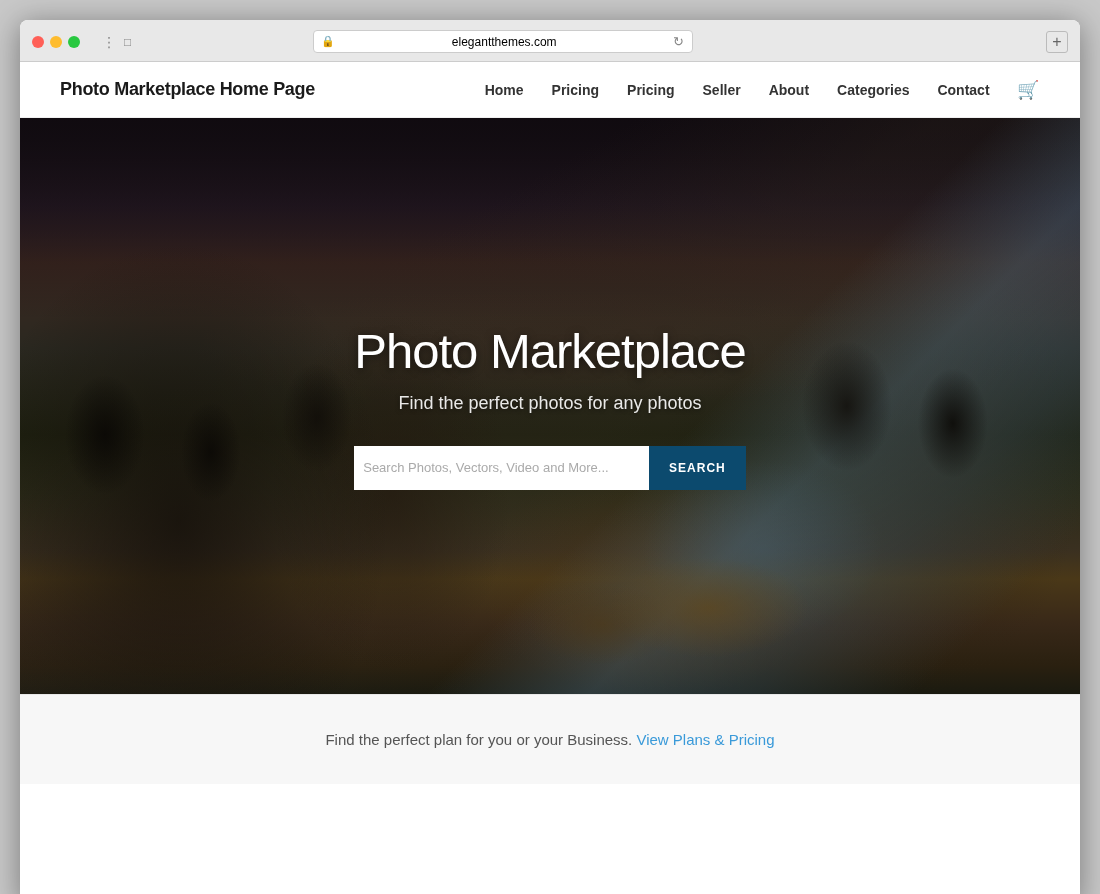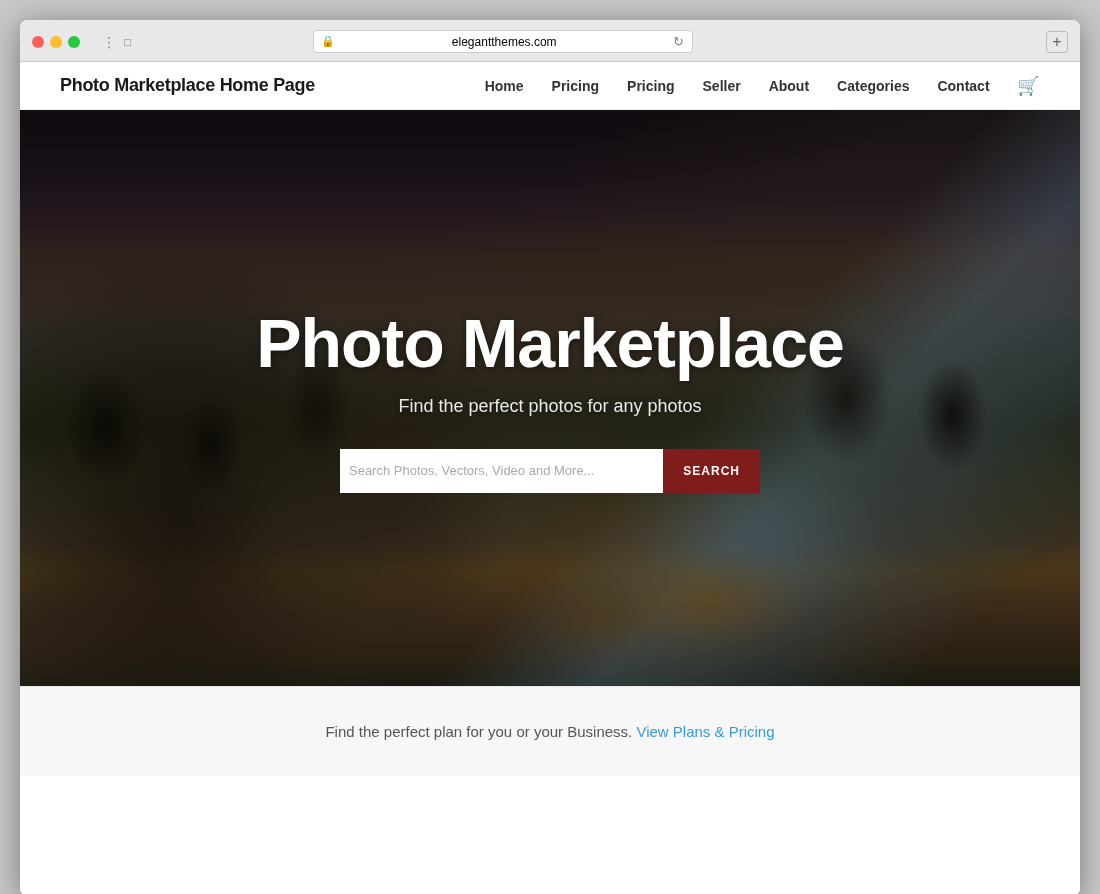--- a/index.html
+++ b/index.html
@@ -94,21 +94,21 @@
       display: flex;
       align-items: center;
       justify-content: center;
       line-height: 1;
     }
 
     
     .site-header {
       background: #fff;
       padding: 0 40px;
-      height: 48px;
+      height: 56px;
       display: flex;
       align-items: center;
       justify-content: space-between;
       border-bottom: 1px solid #f0f0f0;
     }
 
     .site-logo {
       font-size: 18px;
       font-weight: 700;
       color: #1a1a1a;
@@ -212,22 +212,22 @@
 
     .hero-content {
       position: relative;
       z-index: 2;
       text-align: center;
       color: #fff;
       padding: 0 20px;
     }
 
     .hero-title {
-      font-size: 68px;
-      font-weight: 700;
+      font-size: 49px;
+      font-weight: 400;
       color: #fff;
       letter-spacing: -1px;
       margin-bottom: 14px;
       text-shadow: 0 2px 8px rgba(0,0,0,0.5);
     }
 
     .hero-subtitle {
       font-size: 18px;
       color: rgba(255,255,255,0.9);
       margin-bottom: 32px;
@@ -254,21 +254,21 @@
       border-radius: 0;
     }
 
     .search-input::placeholder {
       color: #aaa;
     }
 
     .search-button {
       height: 44px;
       padding: 0 20px;
-      background: #7f1d1d;
+      background: #0c4a6e;
       color: #fff;
       border: none;
       cursor: pointer;
       font-size: 12px;
       font-weight: 700;
       letter-spacing: 1px;
       text-transform: uppercase;
     }
 
     

